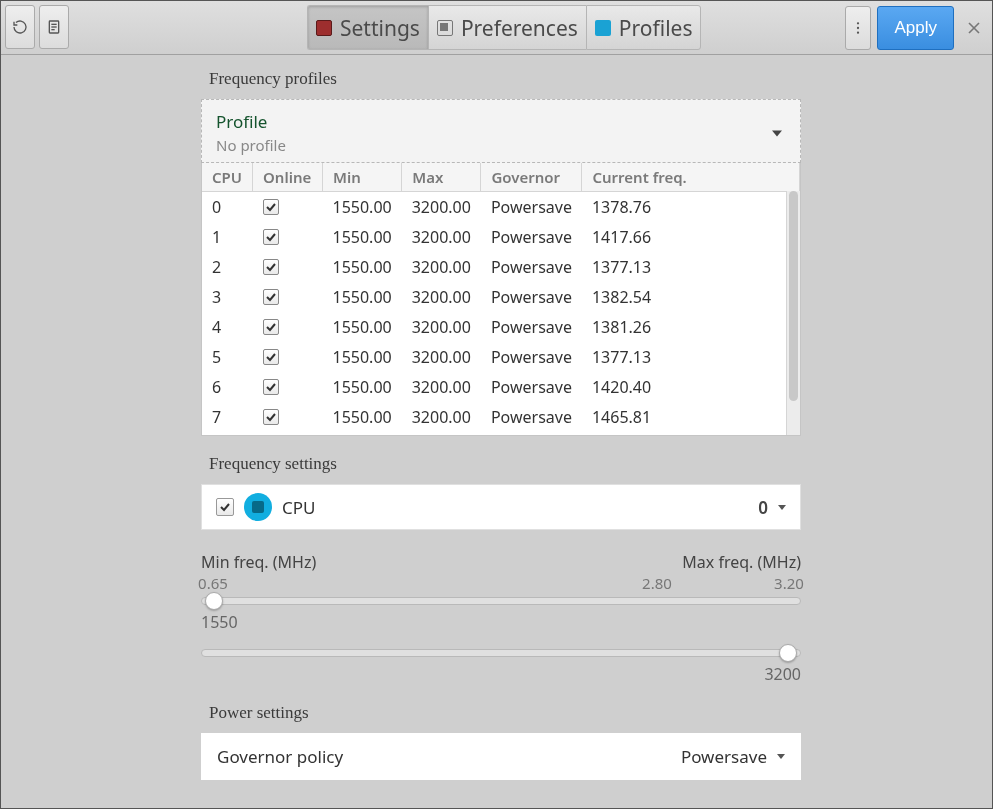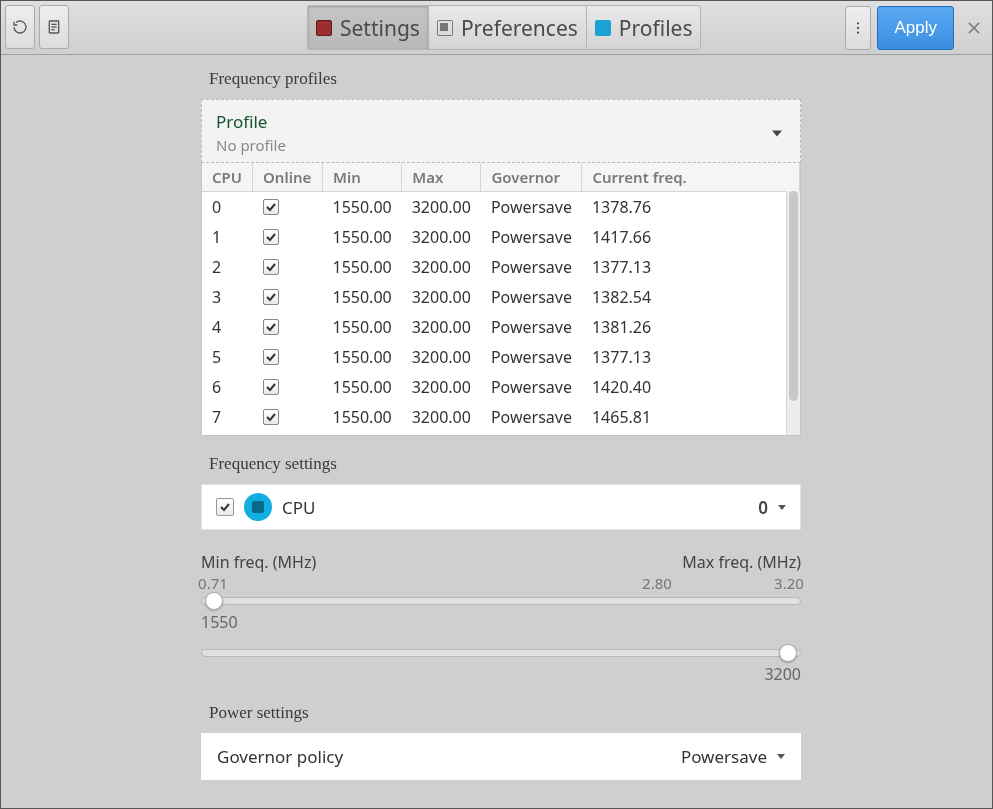--- a/index.html
+++ b/index.html
@@ -417,21 +417,21 @@
         <span class="val">0</span>
         <span class="small-caret"></span>
       </span>
     </div>
 
     <div class="range-labels">
       <span>Min freq. (MHz)</span>
       <span>Max freq. (MHz)</span>
     </div>
     <div class="ticks">
-      <span style="left:2%">0.71</span>
+      <span style="left:2%">0.65</span>
       <span style="left:76%">2.80</span>
       <span style="left:98%">3.20</span>
     </div>
     <div class="slider-track">
       <div class="slider-thumb" id="thumb-min" style="left: 2%;"></div>
     </div>
     <div class="single-val">1550</div>
 
     <div class="slider-track" style="margin-top:16px">
       <div class="slider-thumb" id="thumb-max" style="left: 98%;"></div>

